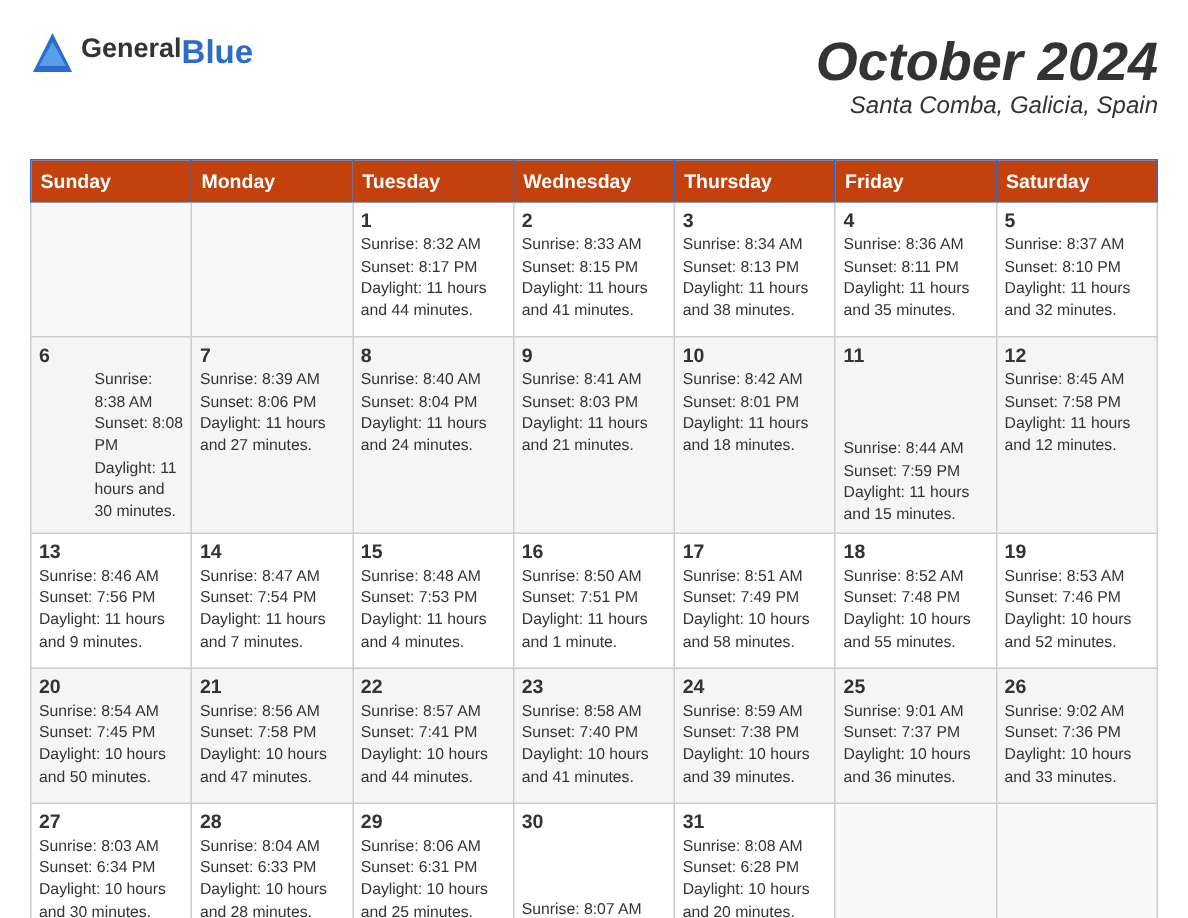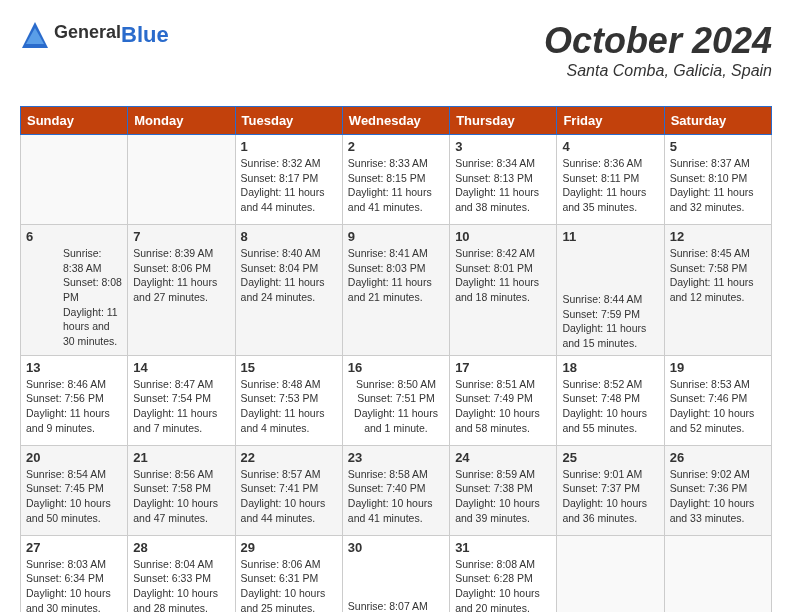--- a/index.html
+++ b/index.html
@@ -209,21 +209,21 @@
 Daylight: 11 hours and 7 minutes.</div>
         </td>
         <td>
           <span class="day-number">15</span>
           <div class="day-info" style="white-space: pre-line;">Sunrise: 8:48 AM
 Sunset: 7:53 PM
 Daylight: 11 hours and 4 minutes.</div>
         </td>
         <td>
           <span class="day-number">16</span>
-          <div class="day-info" style="white-space: pre-line; text-align: center;">Sunrise: 8:50 AM
+          <div class="day-info" style="white-space: pre-line;">Sunrise: 8:50 AM
 Sunset: 7:51 PM
 Daylight: 11 hours and 1 minute.</div>
         </td>
         <td>
           <span class="day-number">17</span>
           <div class="day-info" style="white-space: pre-line;">Sunrise: 8:51 AM
 Sunset: 7:49 PM
 Daylight: 10 hours and 58 minutes.</div>
         </td>
         <td>

